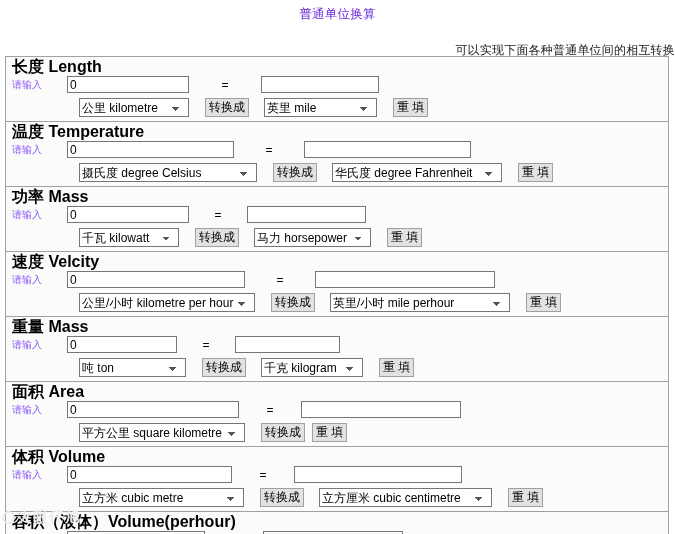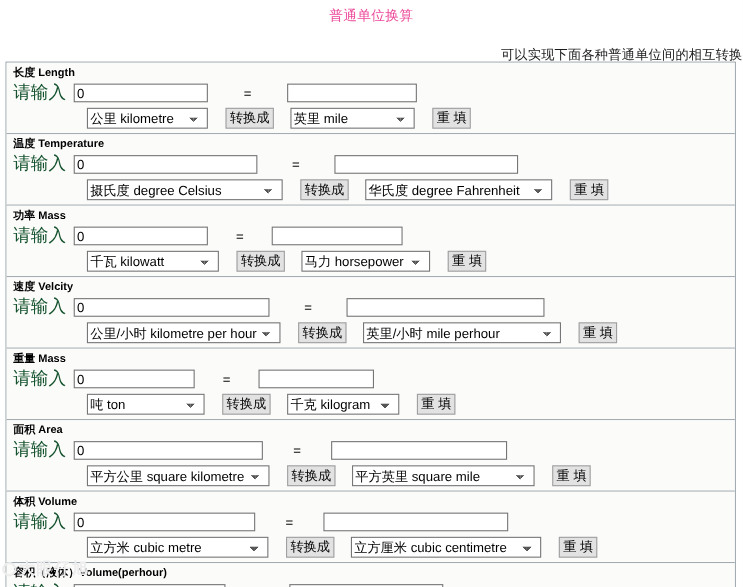--- a/index.html
+++ b/index.html
@@ -14,21 +14,21 @@
     font-size: 12px;
     color: #000000;
     overflow: hidden;
     position: relative;
   }
 
   .page-title {
     text-align: center;
     font-size: 12.5px;
     font-weight: normal;
-    color: #ec4899;
+    color: #6d28d9;
     margin: 0;
     padding-top: 6px;
     letter-spacing: 0.2px;
   }
   .page-subtitle {
     text-align: right;
     font-size: 12px;
     font-weight: normal;
     color: #1a1a1a;
     margin: 0;
@@ -48,21 +48,21 @@
 
   .section {
     border-bottom: 1px solid #9aa3a8;
     box-sizing: border-box;
     padding: 2px 0 3px 0;
     background: #fbfbfa;
   }
   .section:last-child { border-bottom: none; }
 
   .section-title {
-    font-size: 10px;
+    font-size: 16px;
     font-weight: bold;
     color: #000;
     padding-left: 6px;
     line-height: 15px;
     white-space: nowrap;
   }
 
   .row {
     display: flex;
     align-items: center;
@@ -70,22 +70,22 @@
     line-height: 20px;
     height: 21px;
   }
   .row-2 { margin-top: 2px; }
 
   .prompt-label {
     width: 61px;
     min-width: 61px;
     padding-left: 6px;
     box-sizing: border-box;
-    font-size: 16px;
-    color: #14532d;
+    font-size: 10px;
+    color: #8b5cf6;
   }
   .spacer-label {
     width: 61px;
     min-width: 61px;
   }
 
   input.val {
     height: 17px;
     box-sizing: border-box;
     border: 1px solid #767676;
@@ -220,21 +220,21 @@
     <div class="section">
       <div class="section-title">功率 Mass</div>
       <div class="row row-1">
         <div class="prompt-label">请输入</div>
         <input class="val" type="text" style="width: 122px;" value="0">
         <div class="eqsign" style="width:58px">=</div>
         <input class="val" type="text" style="width: 119px;">
       </div>
       <div class="row row-2">
         <div class="spacer-label"></div>
-        <select class="unit" style="width:120px"><option>千瓦 kilowatt</option></select>
+        <select class="unit" style="width:100px"><option>千瓦 kilowatt</option></select>
         <div class="gap4"></div>
         <button class="btn">转换成</button>
         <div class="gap3"></div>
         <select class="unit" style="width:117px"><option>马力 horsepower</option></select>
         <div class="gap4"></div>
         <button class="btn">重 填</button>
       </div>
     </div>
     <div class="section">
       <div class="section-title">速度 Velcity</div>
@@ -281,21 +281,20 @@
         <input class="val" type="text" style="width: 172px;" value="0">
         <div class="eqsign" style="width:62px">=</div>
         <input class="val" type="text" style="width: 160px;">
       </div>
       <div class="row row-2">
         <div class="spacer-label"></div>
         <select class="unit" style="width:166px"><option>平方公里 square kilometre</option></select>
         <div class="gap4"></div>
         <button class="btn">转换成</button>
         <div class="gap3"></div>
-        <select class="unit" style="width:166px"><option>平方英里 square mile</option></select>
         <div class="gap4"></div>
         <button class="btn">重 填</button>
       </div>
     </div>
     <div class="section">
       <div class="section-title">体积 Volume</div>
       <div class="row row-1">
         <div class="prompt-label">请输入</div>
         <input class="val" type="text" style="width: 165px;" value="0">
         <div class="eqsign" style="width:62px">=</div>

